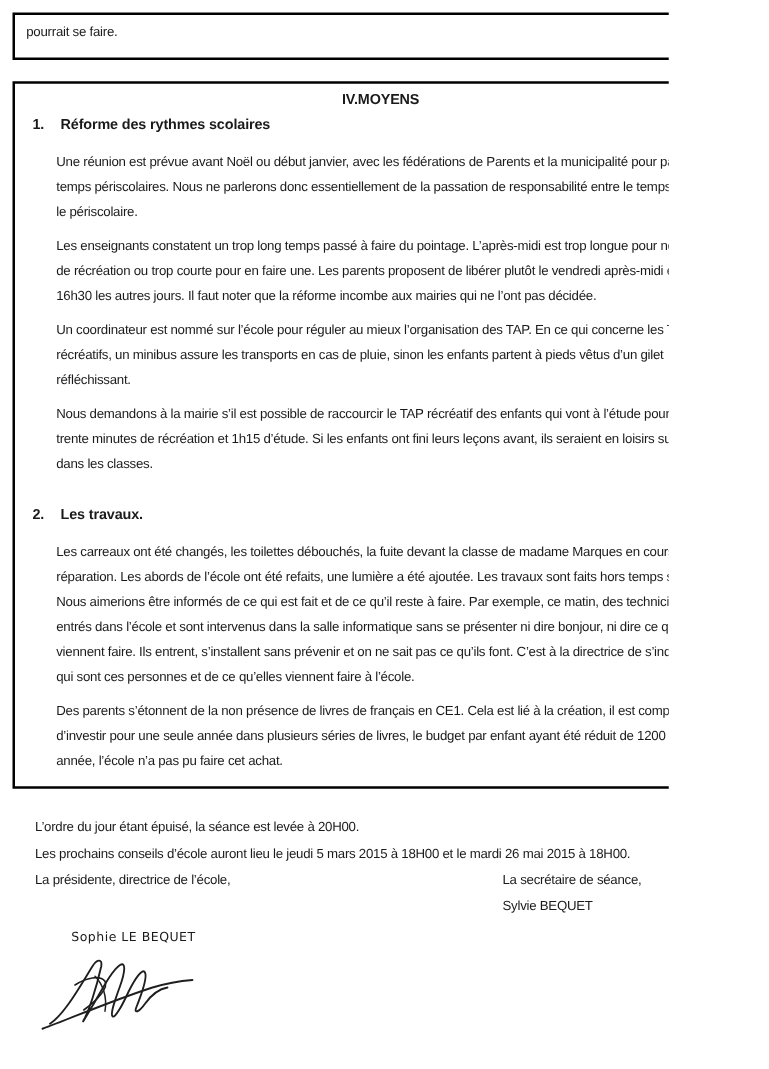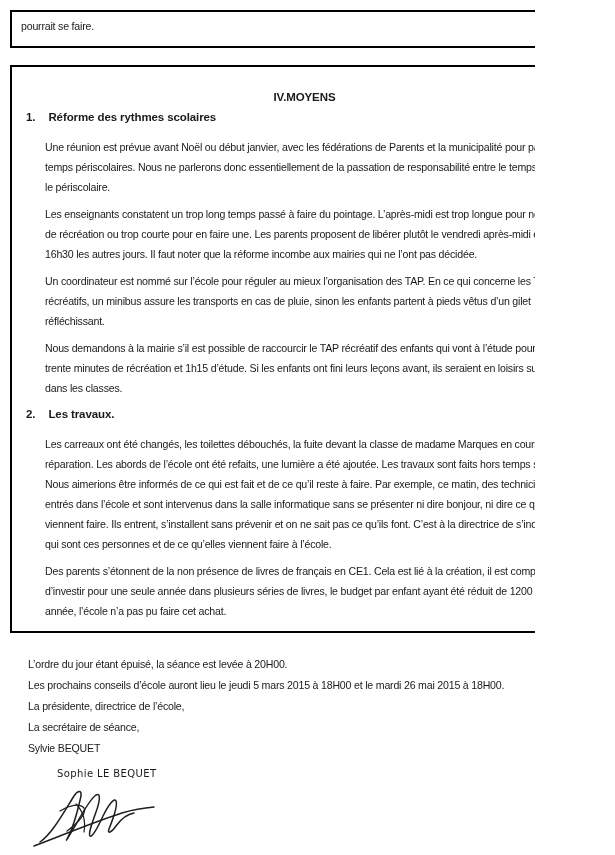--- a/index.html
+++ b/index.html
@@ -34,47 +34,46 @@
     letter-spacing: -0.2px;
     line-height: 20px;
     color: #1a1a1a;
   }
   .doc-title {
     text-align: center;
     font-weight: bold;
     font-size: 11.5px;
     letter-spacing: -0.1px;
     line-height: 16px;
-    margin-top: 18px;
+    margin-top: 1px;
   }
   .sec-heading {
     font-weight: bold;
     font-size: 11.5px;
     letter-spacing: -0.1px;
     line-height: 16px;
     margin-top: 4px;
   }
-  .sec-heading.second { margin-top: 8px; }
+  .sec-heading.second { margin-top: 23px; }
   .sec-heading .num { display: inline-block; margin-left: 5px; margin-right: 13px; }
   .sec-heading .und { }
   .main-box p.body-text { margin-top: 7px; margin-left: 24px; }
   .main-box p.first-para { margin-top: 12px; }
   .footer {
     margin: 21px 25px 0 28px;
     width: 562px;
     font-size: 10.6px;
     letter-spacing: -0.2px;
     line-height: 21px;
     color: #1a1a1a;
   }
   .sig-row {
     display: flex;
     justify-content: space-between;
     align-items: flex-start;
-    flex-direction: column;
   }
   .sig-right {
     width: 170px;
     margin-right: 18px;
     text-align: left;
   }
   .president-name {
     margin: 4px 0 0 29px;
     font-family: "DejaVu Sans", sans-serif;
     font-size: 10px;

